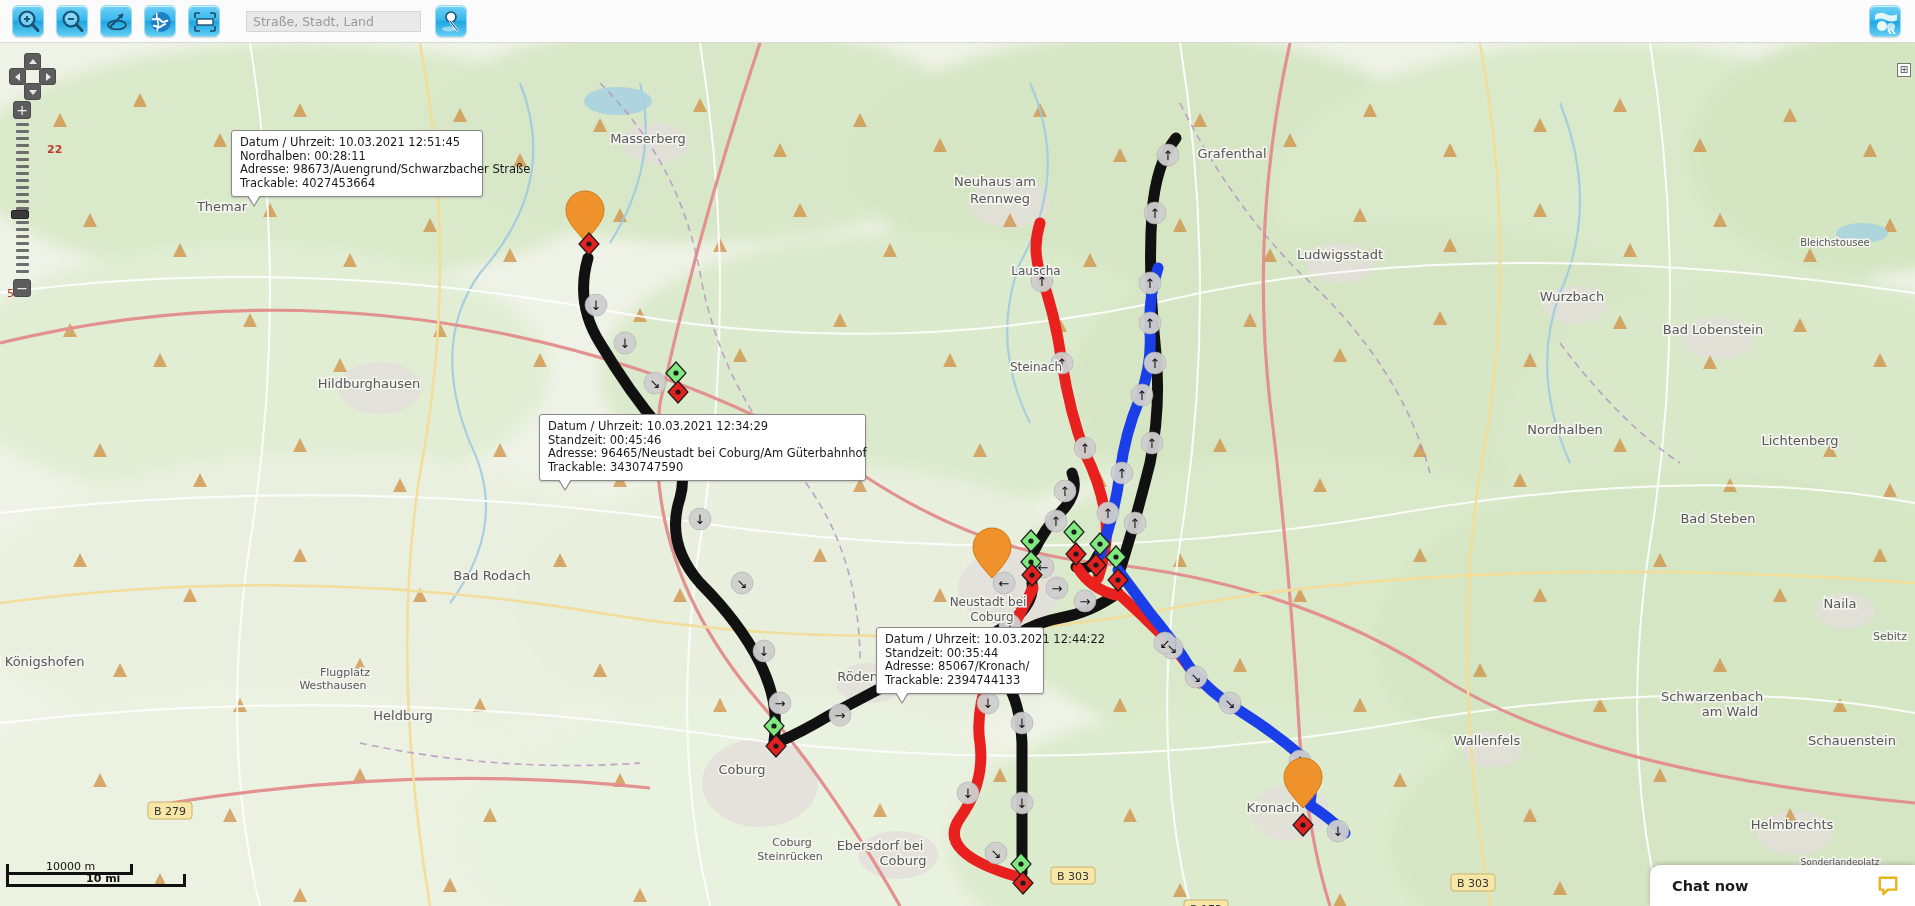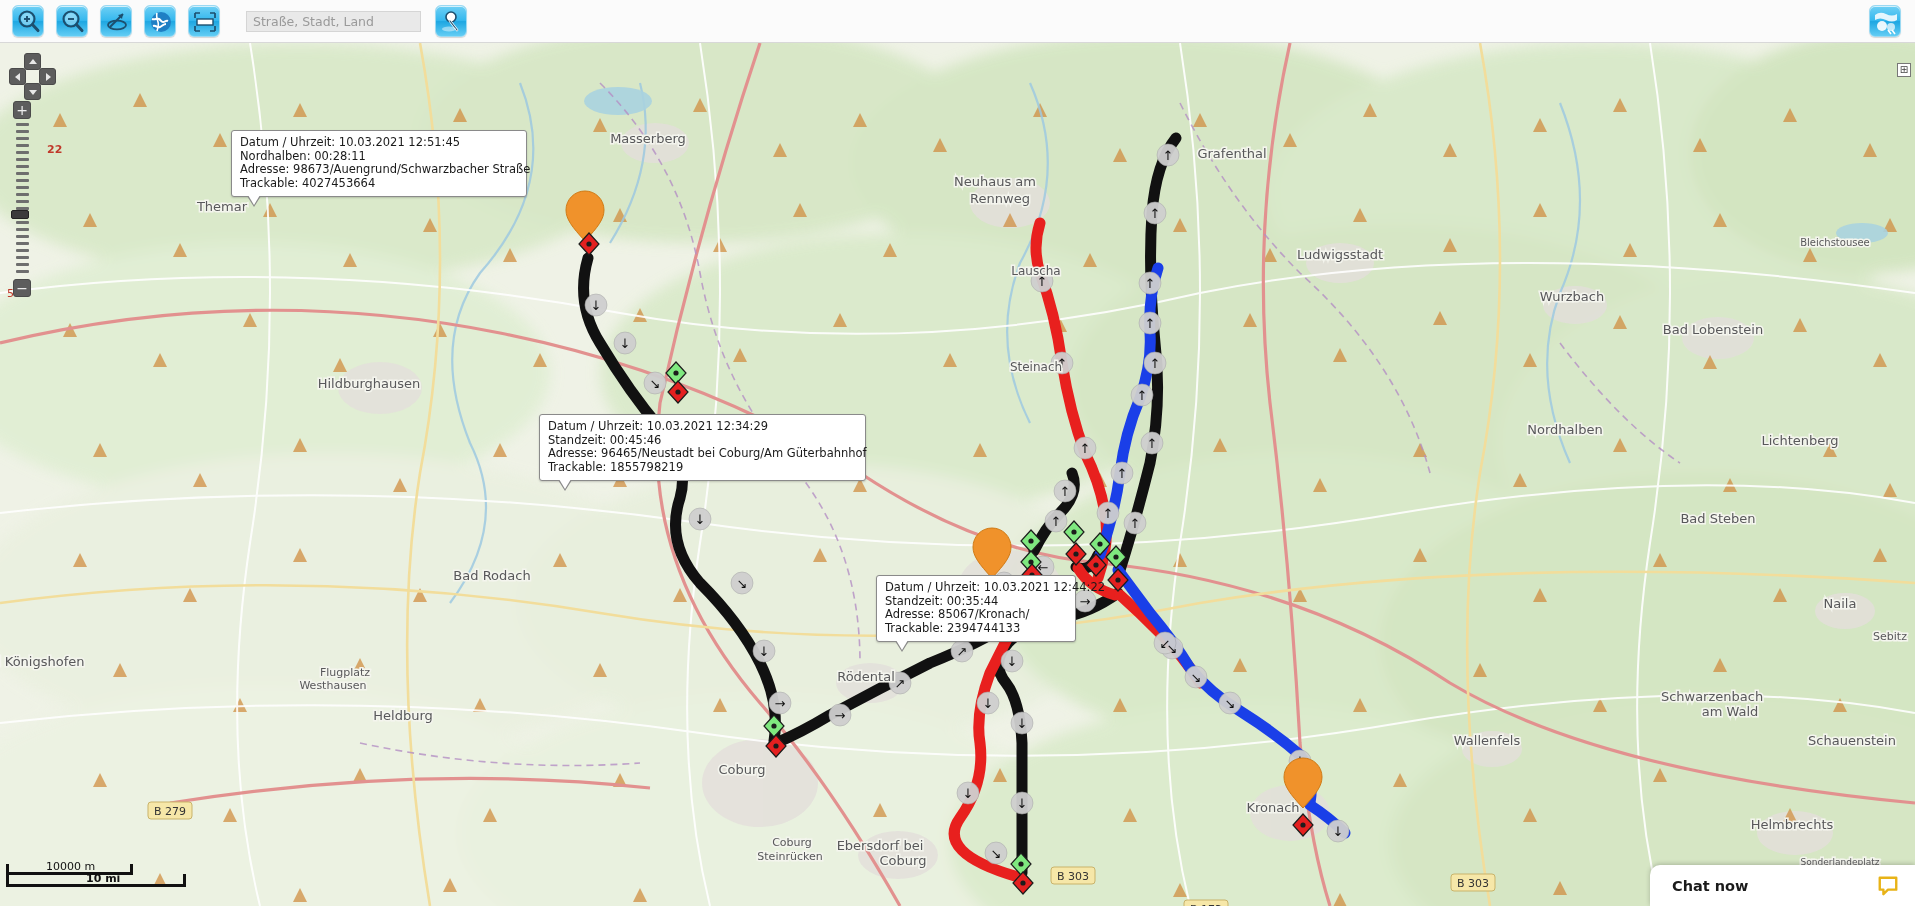--- a/index.html
+++ b/index.html
@@ -132,25 +132,25 @@
     border-left: 7px solid transparent;
     border-right: 7px solid transparent;
     border-top: 11px solid #8a8a8a;
   }
   .tooltip .tail i {
     position: absolute; left: -6px; top: -12px; width: 0; height: 0;
     border-left: 6px solid transparent;
     border-right: 6px solid transparent;
     border-top: 10px solid #ffffff;
   }
-  #tip1 { left: 231px; top: 87px; width: 296px; }
+  #tip1 { left: 231px; top: 87px; width: 252px; }
   #tip1 .tail { left: 15px; bottom: -11px; }
   #tip2 { left: 539px; top: 371px; width: 327px; }
   #tip2 .tail { left: 18px; bottom: -11px; }
-  #tip3 { left: 876px; top: 532px; width: 200px; }
+  #tip3 { left: 876px; top: 584px; width: 168px; }
   #tip3 .tail { left: 18px; bottom: -11px; }
 
   
   #scale-bar {
     position: absolute; left: 6px; bottom: 18px;
     width: 180px; height: 28px;
     font-size: 11px; color: #111;
   }
   #scale-bar .bar-top, #scale-bar .bar-bot {
     position: absolute; left: 0; height: 3px; background: #111;
@@ -837,21 +837,21 @@
     <div>Trackable: 4027453664</div>
     <span class="tail">
         <i></i>
       </span>
   </div>
 
   <div class="tooltip" id="tip2">
     <div>Datum / Uhrzeit: 10.03.2021 12:34:29</div>
     <div>Standzeit: 00:45:46</div>
     <div>Adresse: 96465/Neustadt bei Coburg/Am Güterbahnhof</div>
-    <div>Trackable: 1855798219</div>
+    <div>Trackable: 3430747590</div>
     <span class="tail">
         <i></i>
       </span>
   </div>
 
   <div class="tooltip" id="tip3">
     <div>Datum / Uhrzeit: 10.03.2021 12:44:22</div>
     <div>Standzeit: 00:35:44</div>
     <div>Adresse: 85067/Kronach/</div>
     <div>Trackable: 2394744133</div>

